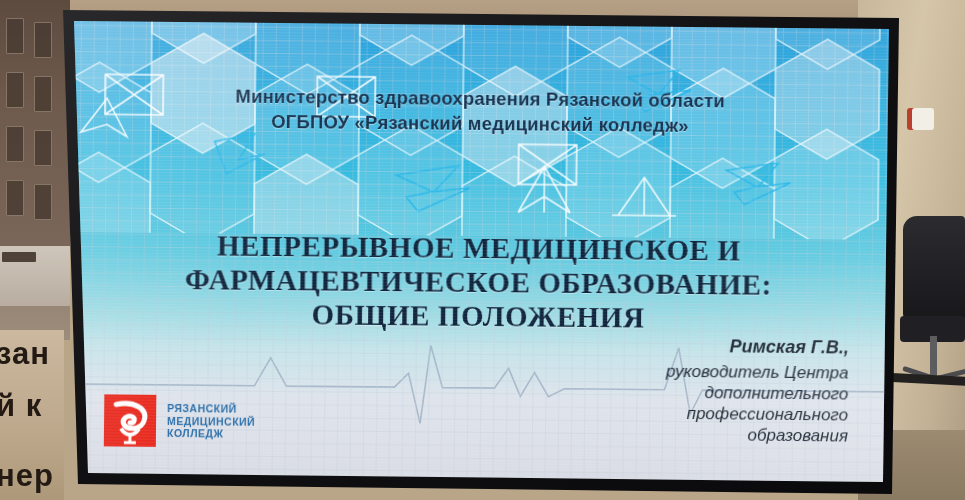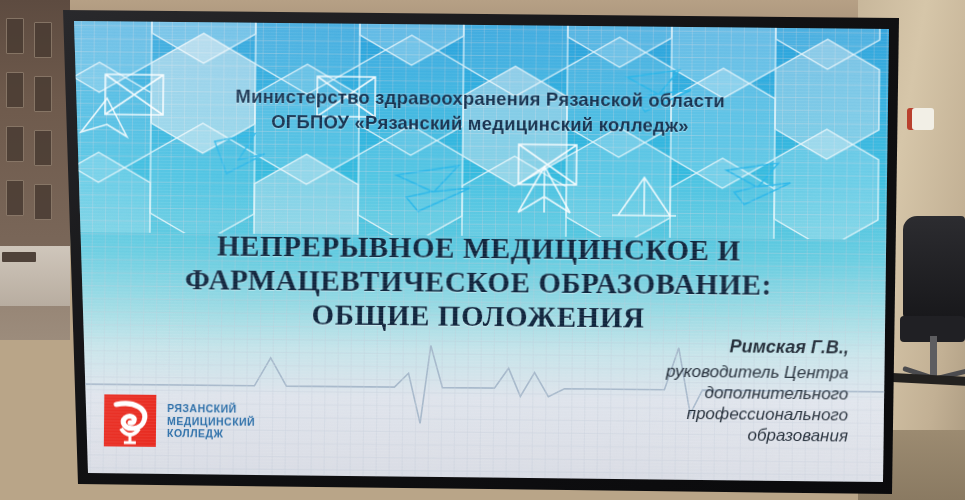--- a/index.html
+++ b/index.html
@@ -97,20 +97,25 @@
       <div class="win-row" style="left:34px;top:76px"></div>
       <div class="win-row" style="left:6px;top:126px"></div>
       <div class="win-row" style="left:34px;top:130px"></div>
       <div class="win-row" style="left:6px;top:180px"></div>
       <div class="win-row" style="left:34px;top:184px"></div>
     </div>
     <div class="snow"></div>
     <div class="bench"></div>
   </div>
 
+  <div class="poster">
+    <span style="top:6px">зан</span>
+    <span style="top:58px">й к</span>
+    <span style="top:128px">нер</span>
+  </div>
 
   <div class="switch"></div>
   <div class="chair-back"></div>
   <div class="chair-seat"></div>
   <div class="chair-stem"></div>
   <div class="chair-leg" style="left:902px;width:40px;transform:rotate(18deg)"></div>
   <div class="chair-leg" style="left:936px;width:34px;transform:rotate(-14deg)"></div>
   <div class="desk-edge"></div>
   <div class="floor"></div>
 

